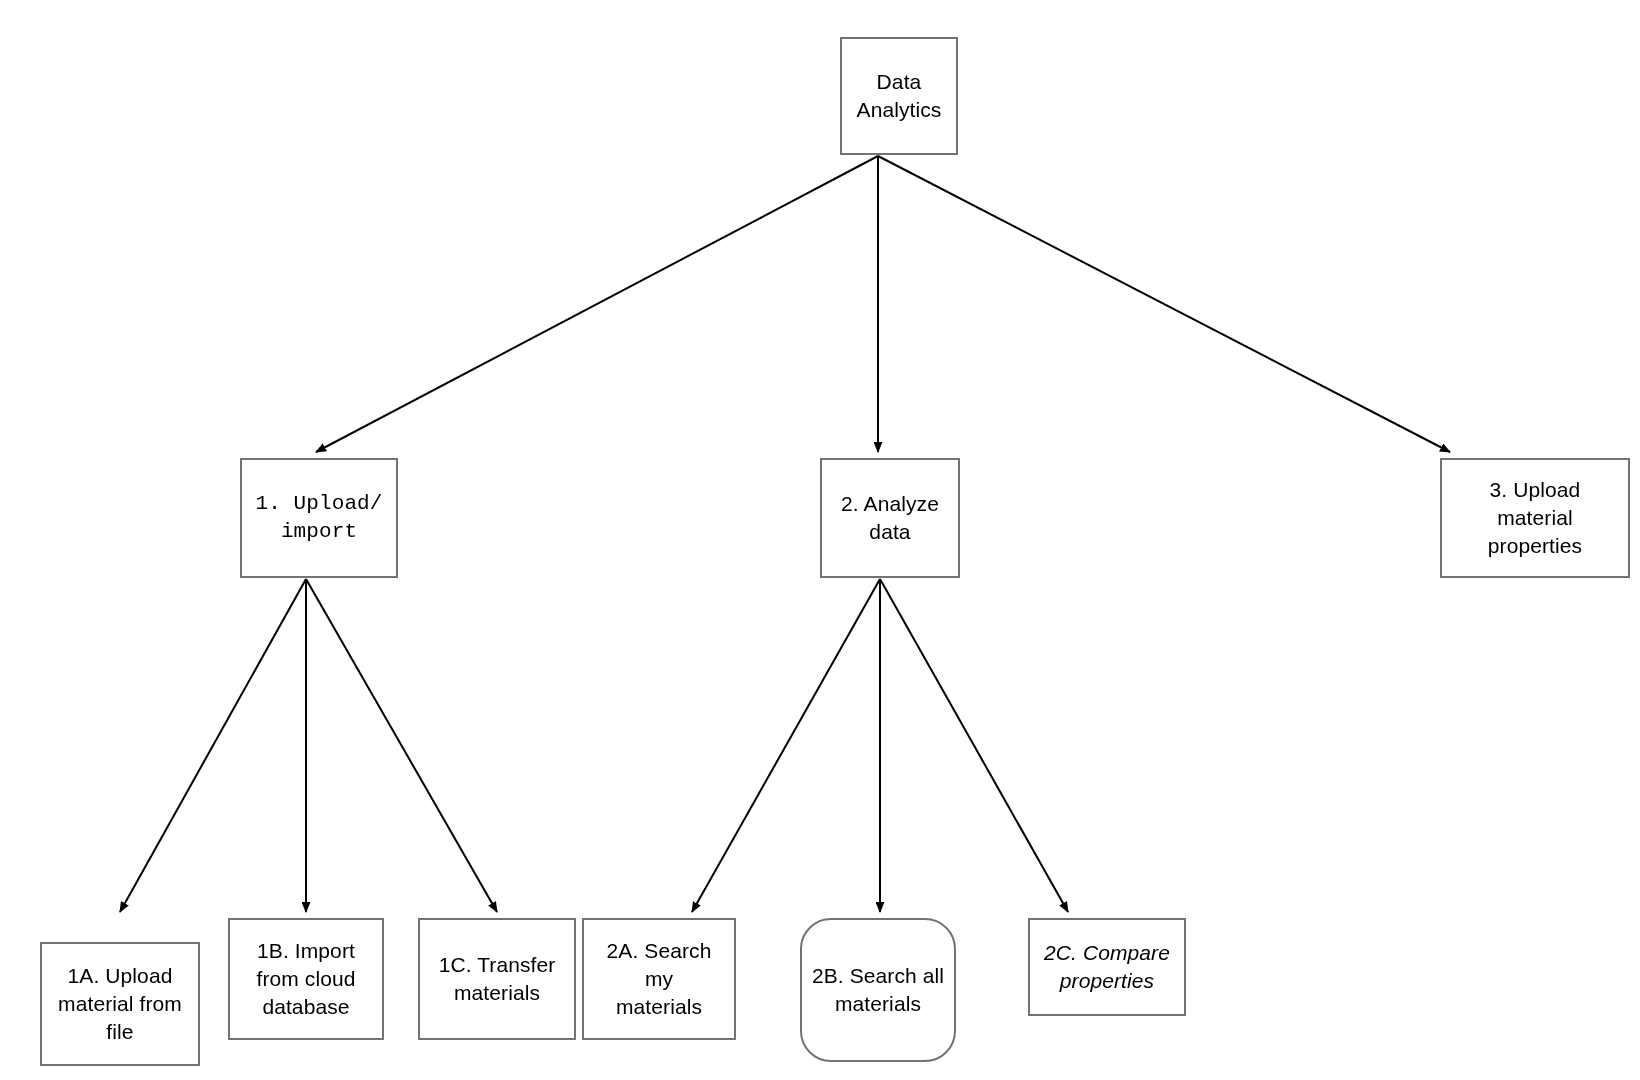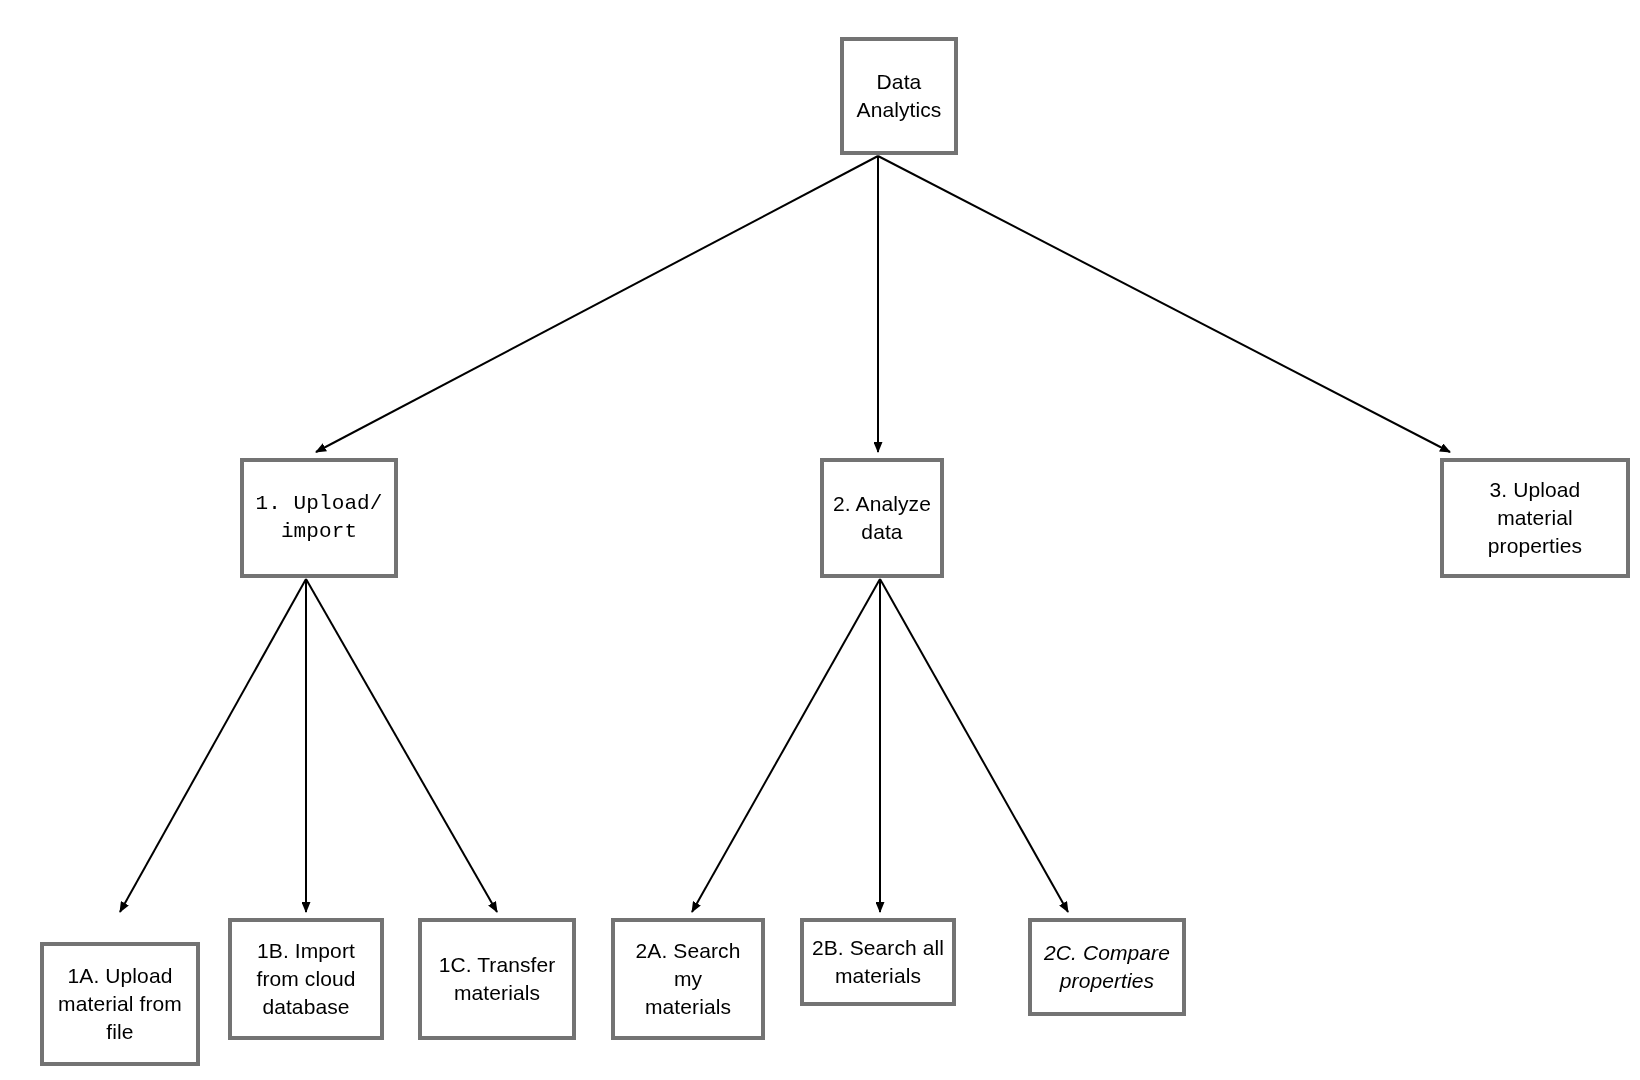--- a/index.html
+++ b/index.html
@@ -21,48 +21,48 @@
     position: absolute;
     left: 0;
     top: 0;
     width: 1640px;
     height: 1080px;
     pointer-events: none;
   }
   .node {
     position: absolute;
     box-sizing: border-box;
-    border: 4px solid #737373;
+    border: 2px solid #737373;
     background: #ffffff;
     display: flex;
     align-items: center;
     justify-content: center;
     text-align: center;
     color: #000000;
     font-size: 21px;
     line-height: 1.33;
     letter-spacing: 0.1px;
   }
   .node-label {
     display: block;
     padding: 0 6px;
     white-space: pre-line;
   }
   
   #node-root      { left: 840px;  top: 37px;  width: 118px; height: 118px; }
   
   #node-1         { left: 240px;  top: 458px; width: 158px; height: 120px; font-family: Liberation Mono, monospace; }
-  #node-2         { left: 820px;  top: 458px; width: 124px; height: 120px; }
+  #node-2         { left: 820px;  top: 458px; width: 140px; height: 120px; }
   #node-3         { left: 1440px; top: 458px; width: 190px; height: 120px; }
   
   #node-1a        { left: 40px;   top: 918px; width: 160px; height: 124px; margin-top: 24px; }
   #node-1b        { left: 228px;  top: 918px; width: 156px; height: 122px; }
   #node-1c        { left: 418px;  top: 918px; width: 158px; height: 122px; text-align: center; }
-  #node-2a        { left: 611px;  top: 918px; width: 154px; height: 122px; }
-  #node-2b        { left: 800px;  top: 918px; width: 156px; height: 88px; }
+  #node-2a        { left: 582px;  top: 918px; width: 154px; height: 122px; }
+  #node-2b        { left: 800px;  top: 918px; width: 156px; height: 144px; border-radius: 31px; }
   #node-2c        { left: 1028px;  top: 918px; width: 158px; height: 98px; font-style: italic; }
 </style>
 </head>
 <body>
 
 <div id="canvas">
 
   <svg id="edge-layer" viewBox="0 0 1640 1080" xmlns="http://www.w3.org/2000/svg">
     <defs>
       <marker id="arrowhead" markerWidth="11" markerHeight="9" refX="10" refY="4.5" orient="auto" markerUnits="userSpaceOnUse">

